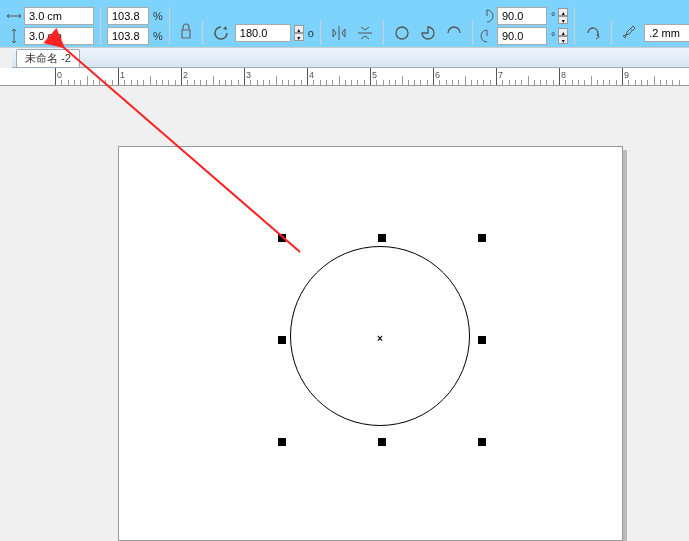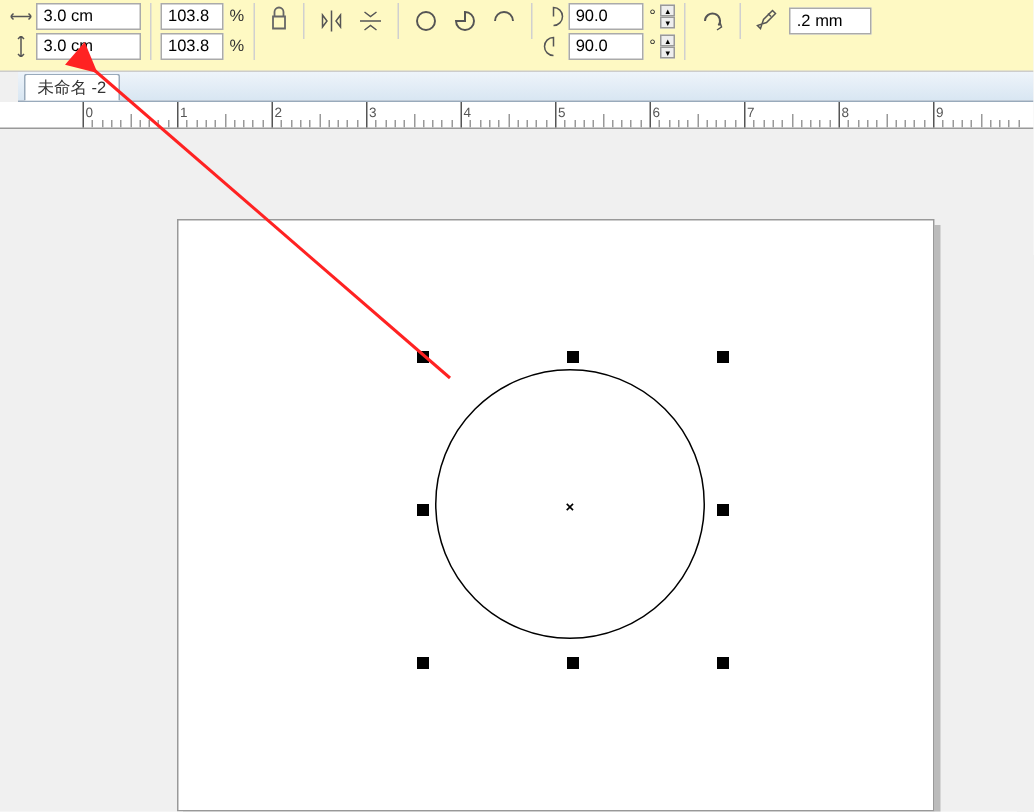--- a/index.html
+++ b/index.html
@@ -8,24 +8,24 @@
     font-family: Arial, sans-serif;
     font-size: 11px;
     background: #f0f0f0;
     width: 689px;
     height: 541px;
     overflow: hidden;
     position: relative;
   }
   .toolbar {
     height: 48px;
-    background: #fef9c3;
+    background: #7dd3fc;
     border-bottom: 1px solid #ccc;
     display: flex;
-    align-items: flex-start;
+    align-items: flex-end;
     padding: 2px 0;
   }
   .group {
     display: flex;
     flex-direction: column;
     justify-content: center;
     border-right: 1px solid #d0d0d0;
     padding: 0 6px;
     gap: 2px;
   }
@@ -168,20 +168,34 @@
   </div>
 
   <div class="group" style="padding:0 4px;">
     <div class="btn">
       <svg class="lock-icon" viewBox="0 0 14 24">
           <path d="M4 6a3 3 0 016 0v3H4zM3 9h8v8H3z" fill="none" stroke="#666" stroke-width="1.2"></path>
         </svg>
     </div>
   </div>
 
+  <div class="group" style="flex-direction:row; align-items:center;">
+    <div class="btn">
+      <svg width="18" height="18" viewBox="0 0 18 18">
+          <path d="M9 3a6 6 0 106 6" fill="none" stroke="#555" stroke-width="1.5"></path>
+          <path d="M14 2l1 4-4-1z" fill="#555"></path>
+        </svg>
+    </div>
+    <div class="input-box w60">180.0</div>
+    <div class="spinner">
+        <div>▴</div>
+        <div>▾</div>
+      </div>
+    <span class="unit">o</span>
+  </div>
 
   <div class="group shapes">
     <div class="btn">
       <svg width="18" height="18" viewBox="0 0 18 18">
           <path d="M9 2v14M3 5l3 4-3 4zM15 5l-3 4 3 4z" fill="none" stroke="#555" stroke-width="1"></path>
         </svg>
     </div>
     <div class="btn">
       <svg width="18" height="18" viewBox="0 0 18 18">
           <path d="M2 9h14M5 3l4 3 4-3M5 15l4-3 4 3" fill="none" stroke="#555" stroke-width="1"></path>

